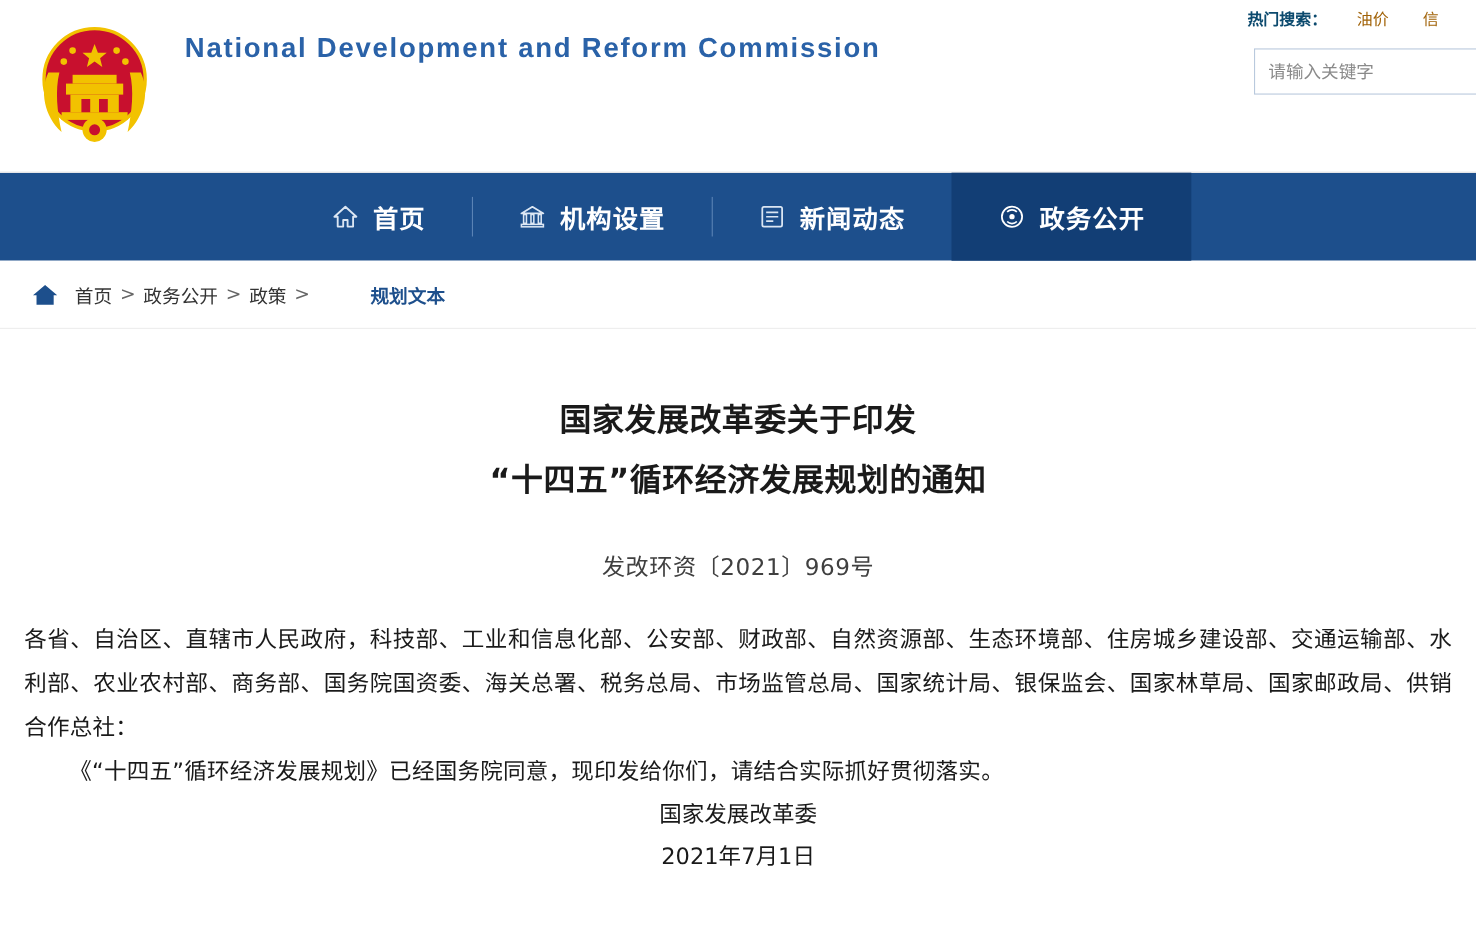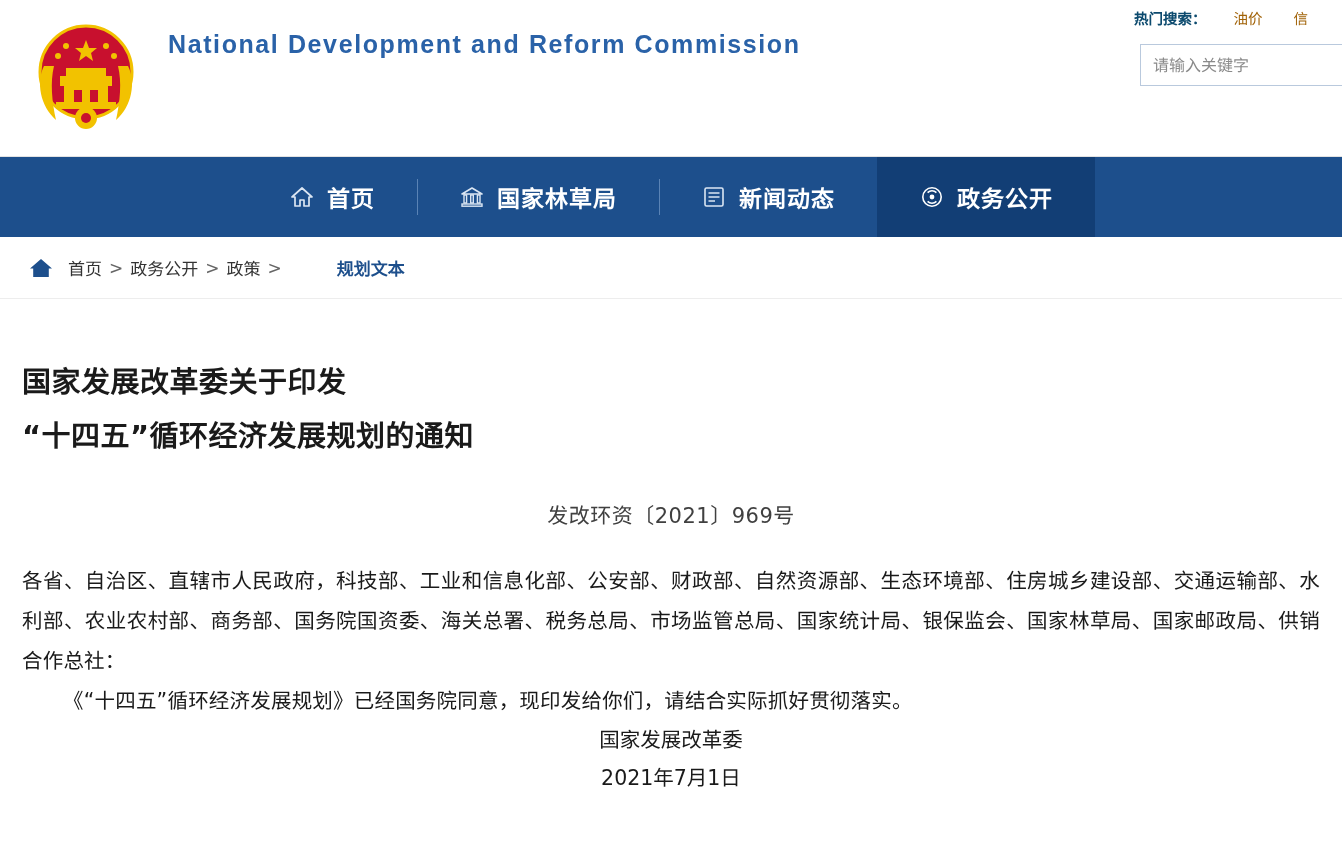--- a/index.html
+++ b/index.html
@@ -150,20 +150,21 @@
   .breadcrumb .sep { margin: 0 7px; color: #666; }
   .breadcrumb .current { color: #1d4f8c; font-weight: bold; margin-left: 48px; }
 
   
   .article {
     width: 1342px;
     padding: 0 22px;
   }
   .doc-title {
     margin-top: 56px;
+    text-align: center;
     font-family: "DejaVu Sans", "Liberation Sans", sans-serif;
     font-size: 29px;
     font-weight: bold;
     color: #1a1a1a;
     line-height: 54px;
     letter-spacing: 0.5px;
   }
   .doc-number {
     margin-top: 36px;
     text-align: center;
@@ -250,21 +251,21 @@
     <div class="nav-item">
       <span class="nav-icon">
         <svg width="26" height="26" viewBox="0 0 26 26">
             <path d="M3 10 L13 4 L23 10 Z" fill="none" stroke="#dbe6f3" stroke-width="1.6" stroke-linejoin="round"></path>
             <rect x="5" y="11" width="2.6" height="8" fill="none" stroke="#dbe6f3" stroke-width="1.4"></rect>
             <rect x="11.7" y="11" width="2.6" height="8" fill="none" stroke="#dbe6f3" stroke-width="1.4"></rect>
             <rect x="18.4" y="11" width="2.6" height="8" fill="none" stroke="#dbe6f3" stroke-width="1.4"></rect>
             <rect x="3" y="20" width="20" height="2.2" fill="none" stroke="#dbe6f3" stroke-width="1.4"></rect>
           </svg>
       </span>
-      <span>国家林草局</span>
+      <span>机构设置</span>
     </div>
 
     <div class="nav-item">
       <span class="nav-icon">
         <svg width="26" height="26" viewBox="0 0 26 26">
             <rect x="4" y="4" width="18" height="18" rx="1.5" fill="none" stroke="#dbe6f3" stroke-width="1.6"></rect>
             <line x1="7.5" y1="9" x2="18.5" y2="9" stroke="#dbe6f3" stroke-width="1.5"></line>
             <line x1="7.5" y1="13" x2="18.5" y2="13" stroke="#dbe6f3" stroke-width="1.5"></line>
             <line x1="7.5" y1="17" x2="14" y2="17" stroke="#dbe6f3" stroke-width="1.5"></line>
           </svg>

